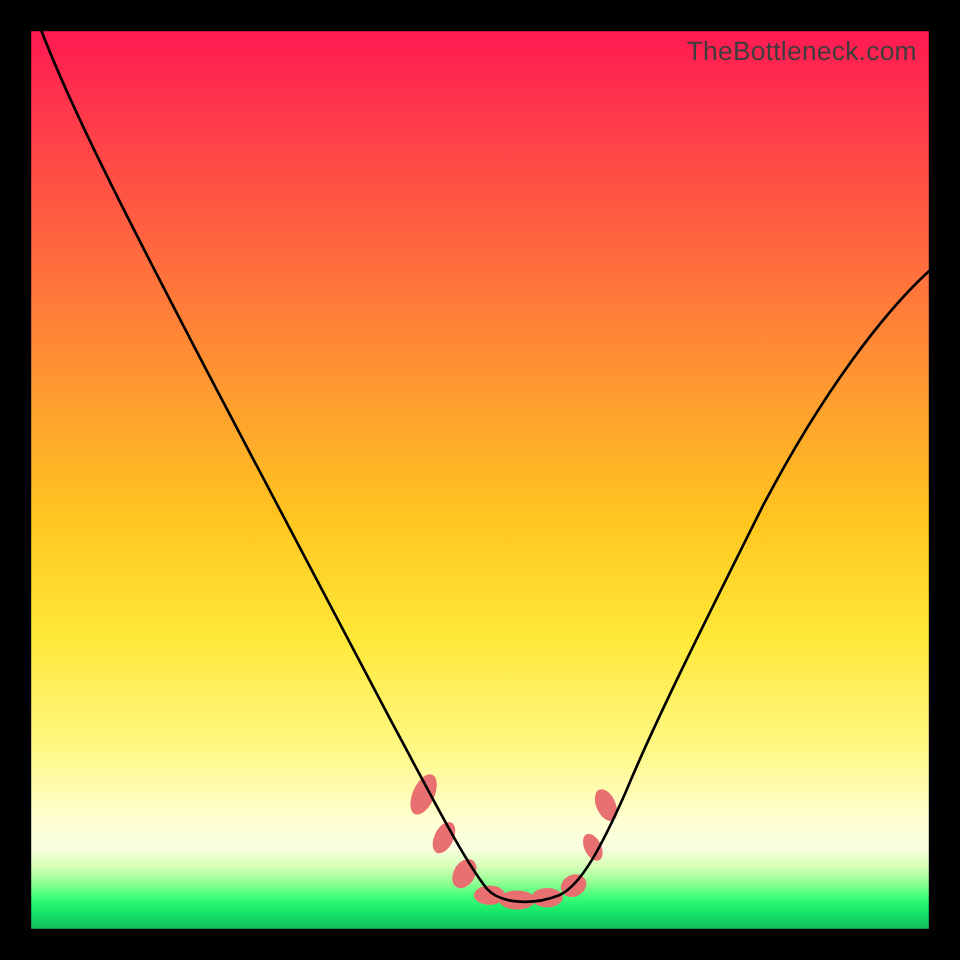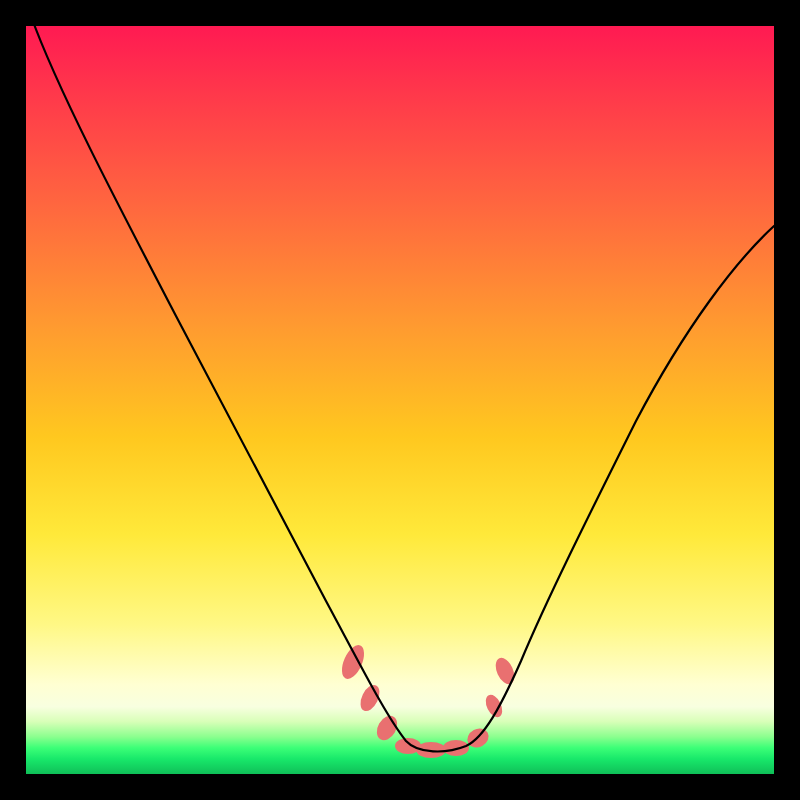--- a/index.html
+++ b/index.html
@@ -71,20 +71,21 @@
     fill: #e97070;
     stroke: none;
   }
 </style>
 </head>
 <body>
 
 <div class="frame">
   <div class="plot-area">
 
+    <div class="watermark">TheBottleneck.com</div>
 
     <svg class="curve" viewBox="0 0 748 748" preserveAspectRatio="none">
 
       <g>
         <ellipse class="blob" cx="327" cy="636" rx="9" ry="18" transform="rotate(24 327 636)"></ellipse>
         <ellipse class="blob" cx="344" cy="672" rx="8" ry="14" transform="rotate(26 344 672)"></ellipse>
         <ellipse class="blob" cx="361" cy="702" rx="9" ry="13" transform="rotate(30 361 702)"></ellipse>
         <ellipse class="blob" cx="382" cy="720" rx="13" ry="8"></ellipse>
         <ellipse class="blob" cx="405" cy="724" rx="15" ry="8"></ellipse>
         <ellipse class="blob" cx="430" cy="722" rx="13" ry="8"></ellipse>

